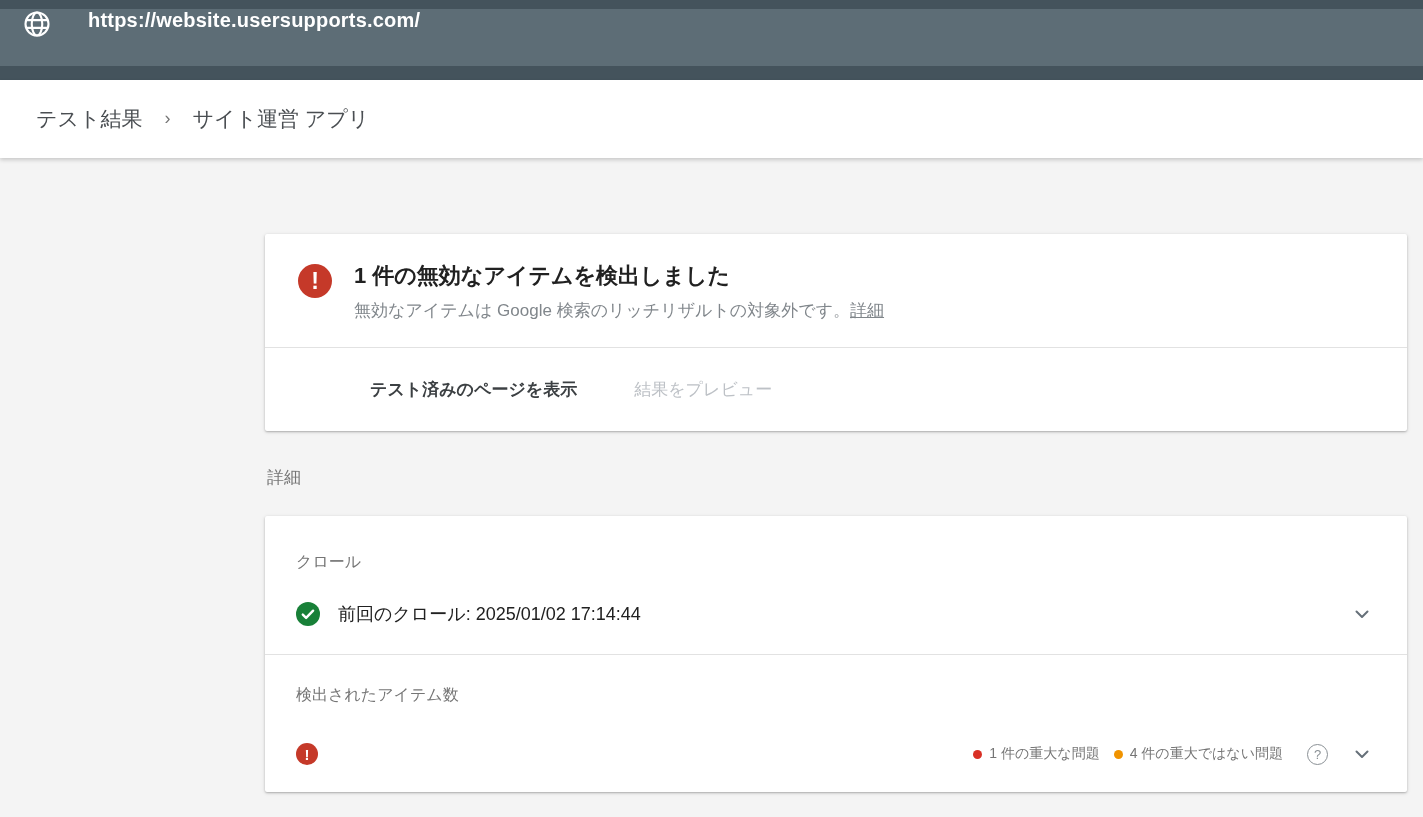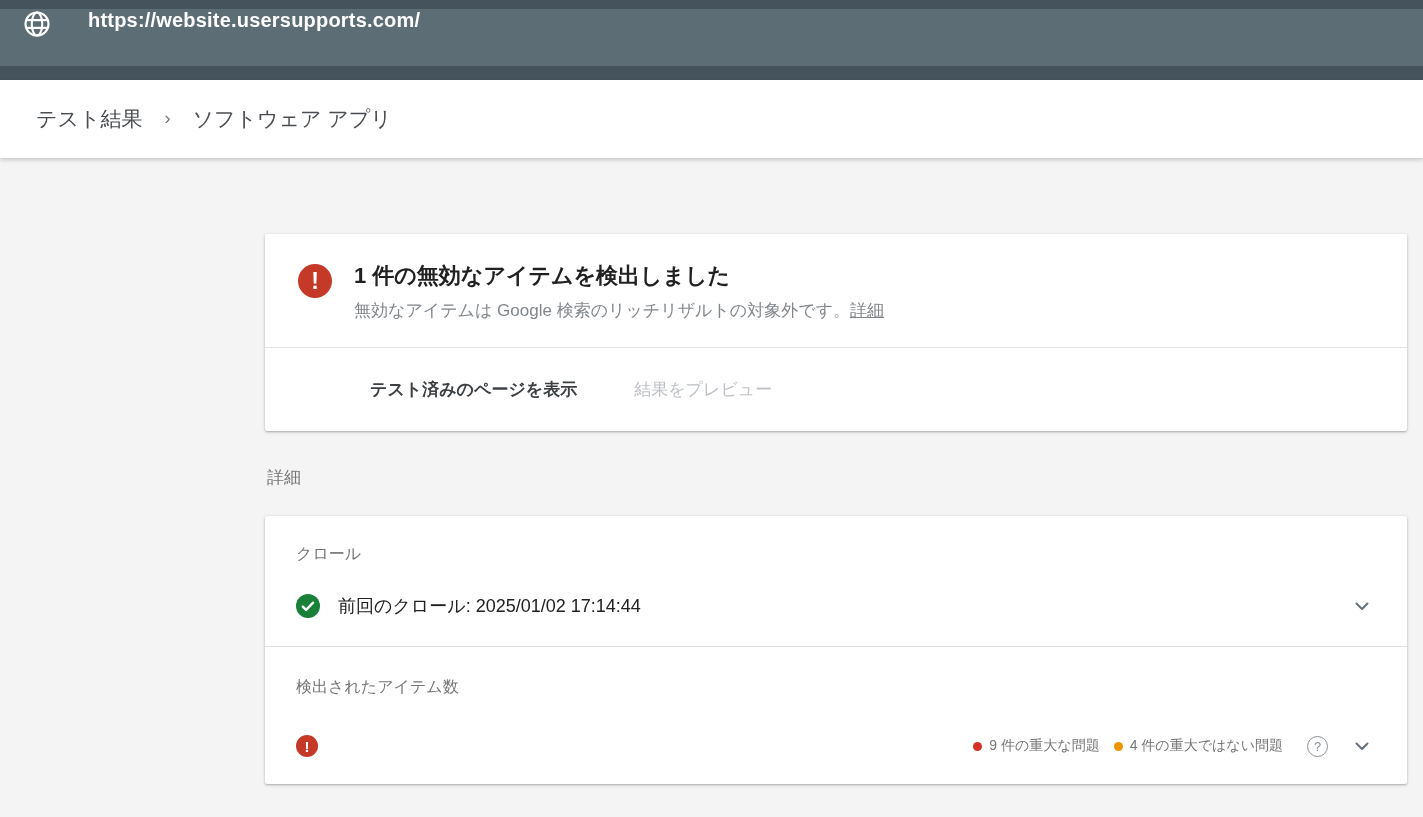--- a/index.html
+++ b/index.html
@@ -117,21 +117,21 @@
   
   .details-label {
     margin: 35px 0 27px 2px;
     font-size: 17px;
     color: #757575;
   }
 
   
   .section-label { font-size: 16px; color: #757575; }
 
-  .crawl-section { padding: 28px 33px 28px 31px; }
+  .crawl-section { padding: 36px 33px 28px 31px; }
   .crawl-row {
     margin-top: 29px;
     display: flex;
     align-items: center;
     cursor: pointer;
   }
   .check-circle { width: 24px; height: 24px; flex: 0 0 auto; }
   .crawl-text {
     margin-left: 18px;
     font-size: 18px;
@@ -212,21 +212,21 @@
         <path d="M3.3 8.9h17.4M3.3 15.1h17.4"></path>
       </g>
     </svg>
     <span class="url-text">https://website.usersupports.com/</span>
   </div>
 </header>
 
 <nav class="breadcrumb-bar">
   <span class="crumb">テスト結果</span>
   <span class="crumb-sep">›</span>
-  <span class="crumb">ソフトウェア アプリ</span>
+  <span class="crumb">サイト運営 アプリ</span>
 </nav>
 
 <main>
 
   <section class="card result-card">
     <div class="result-head">
       <div class="err-circle">!</div>
       <div class="result-texts">
         <div class="result-title">1 件の無効なアイテムを検出しました</div>
         <div class="result-subtitle">
@@ -262,21 +262,21 @@
 
     <div class="divider"></div>
 
     <div class="items-section">
       <div class="section-label">検出されたアイテム数</div>
       <div class="item-row">
         <div class="err-circle-sm">!</div>
         <div class="item-right">
           <span class="badge">
             <span class="dot dot-critical"></span>
-            <span>9 件の重大な問題</span>
+            <span>1 件の重大な問題</span>
           </span>
           <span class="badge">
             <span class="dot dot-warning"></span>
             <span>4 件の重大ではない問題</span>
           </span>
           <span class="help-circle">?</span>
           <svg class="chevron" viewBox="0 0 24 24">
             <path d="M6.5 9.5l5.5 5.5 5.5-5.5" stroke="#667079" stroke-width="2" fill="none" stroke-linecap="round" stroke-linejoin="round"></path>
           </svg>
         </div>

